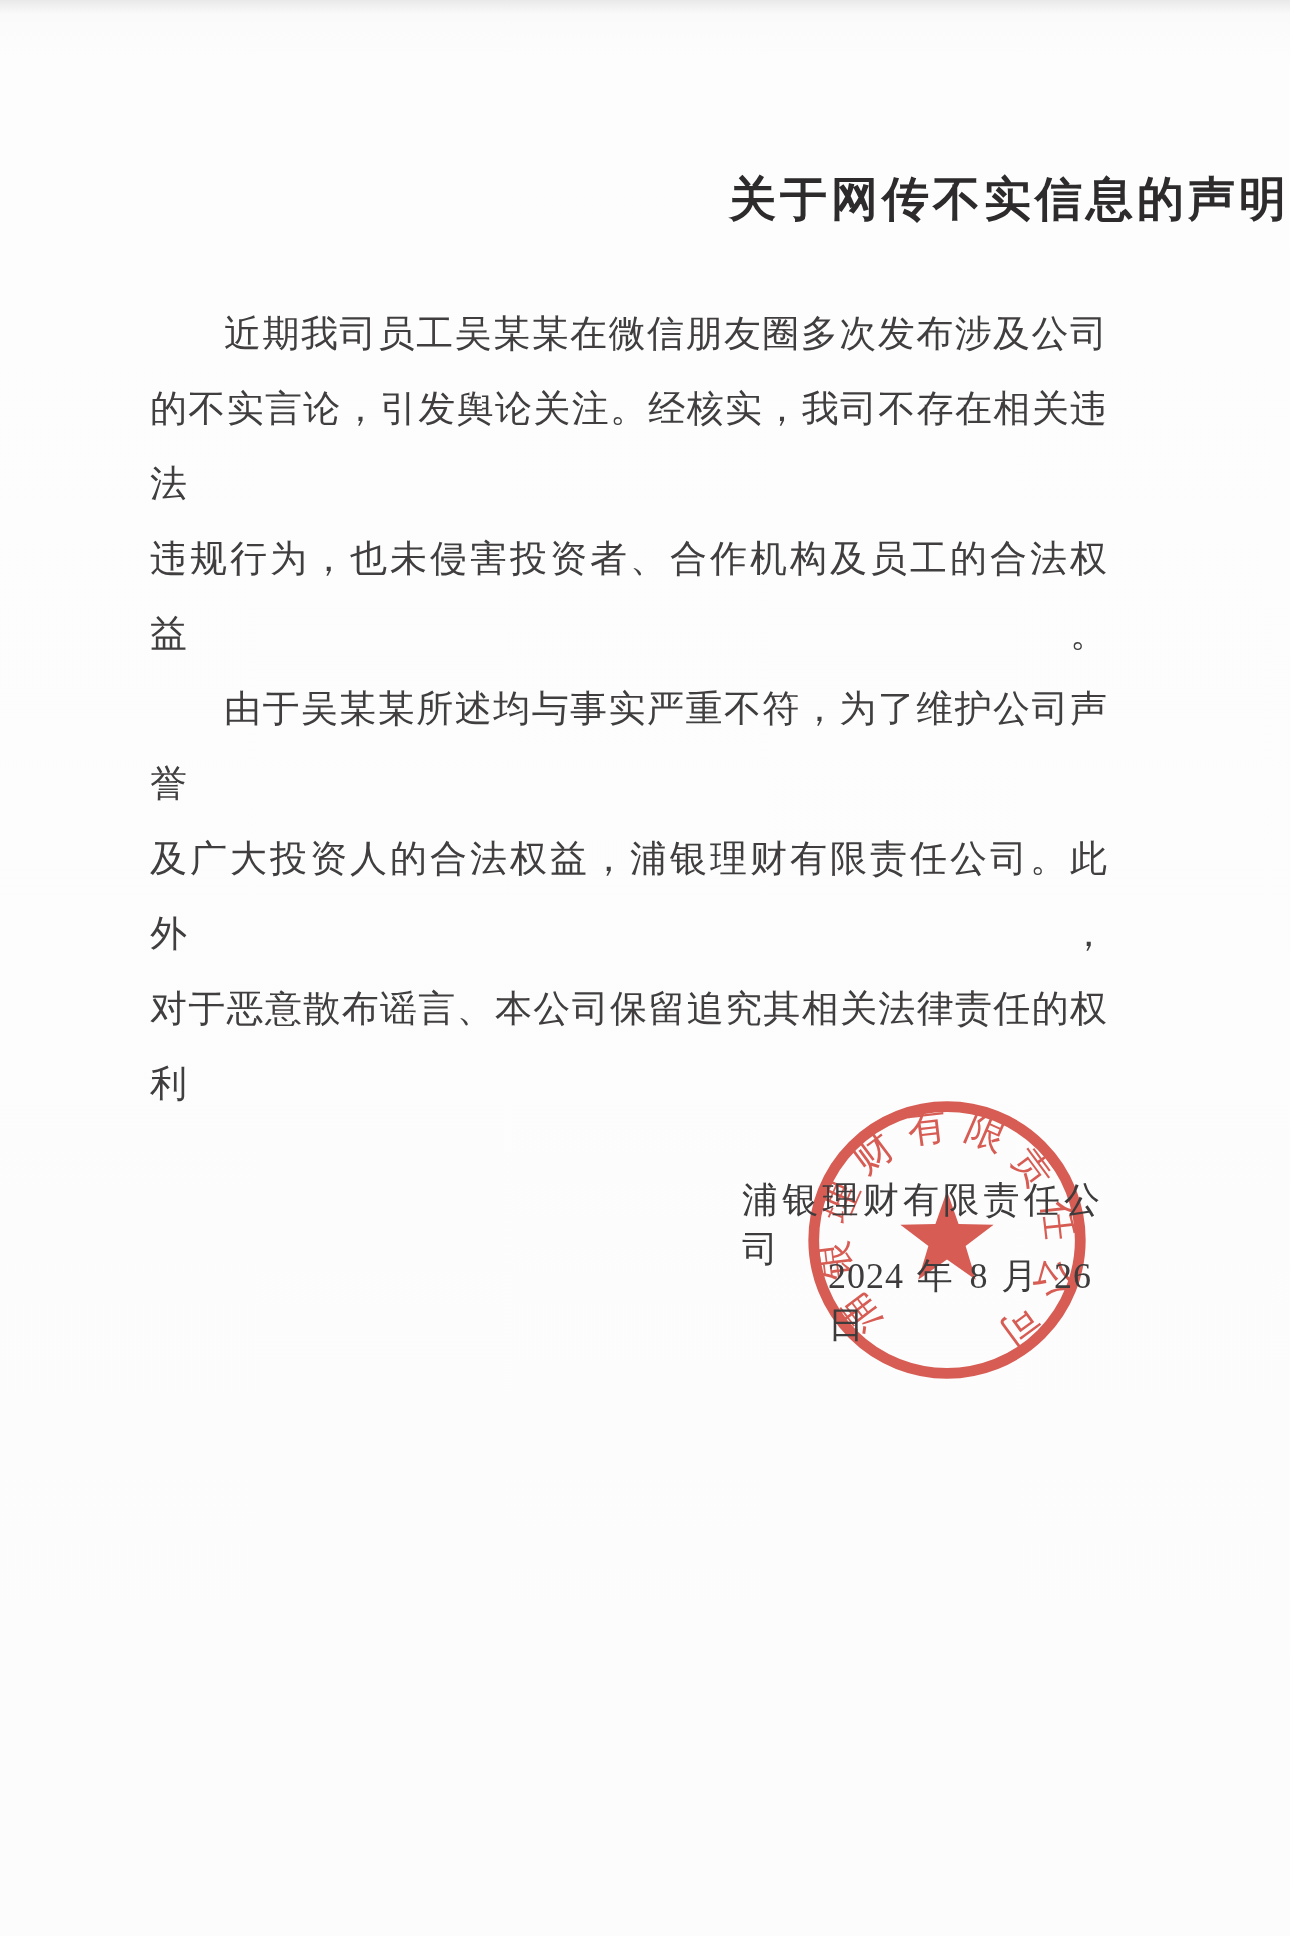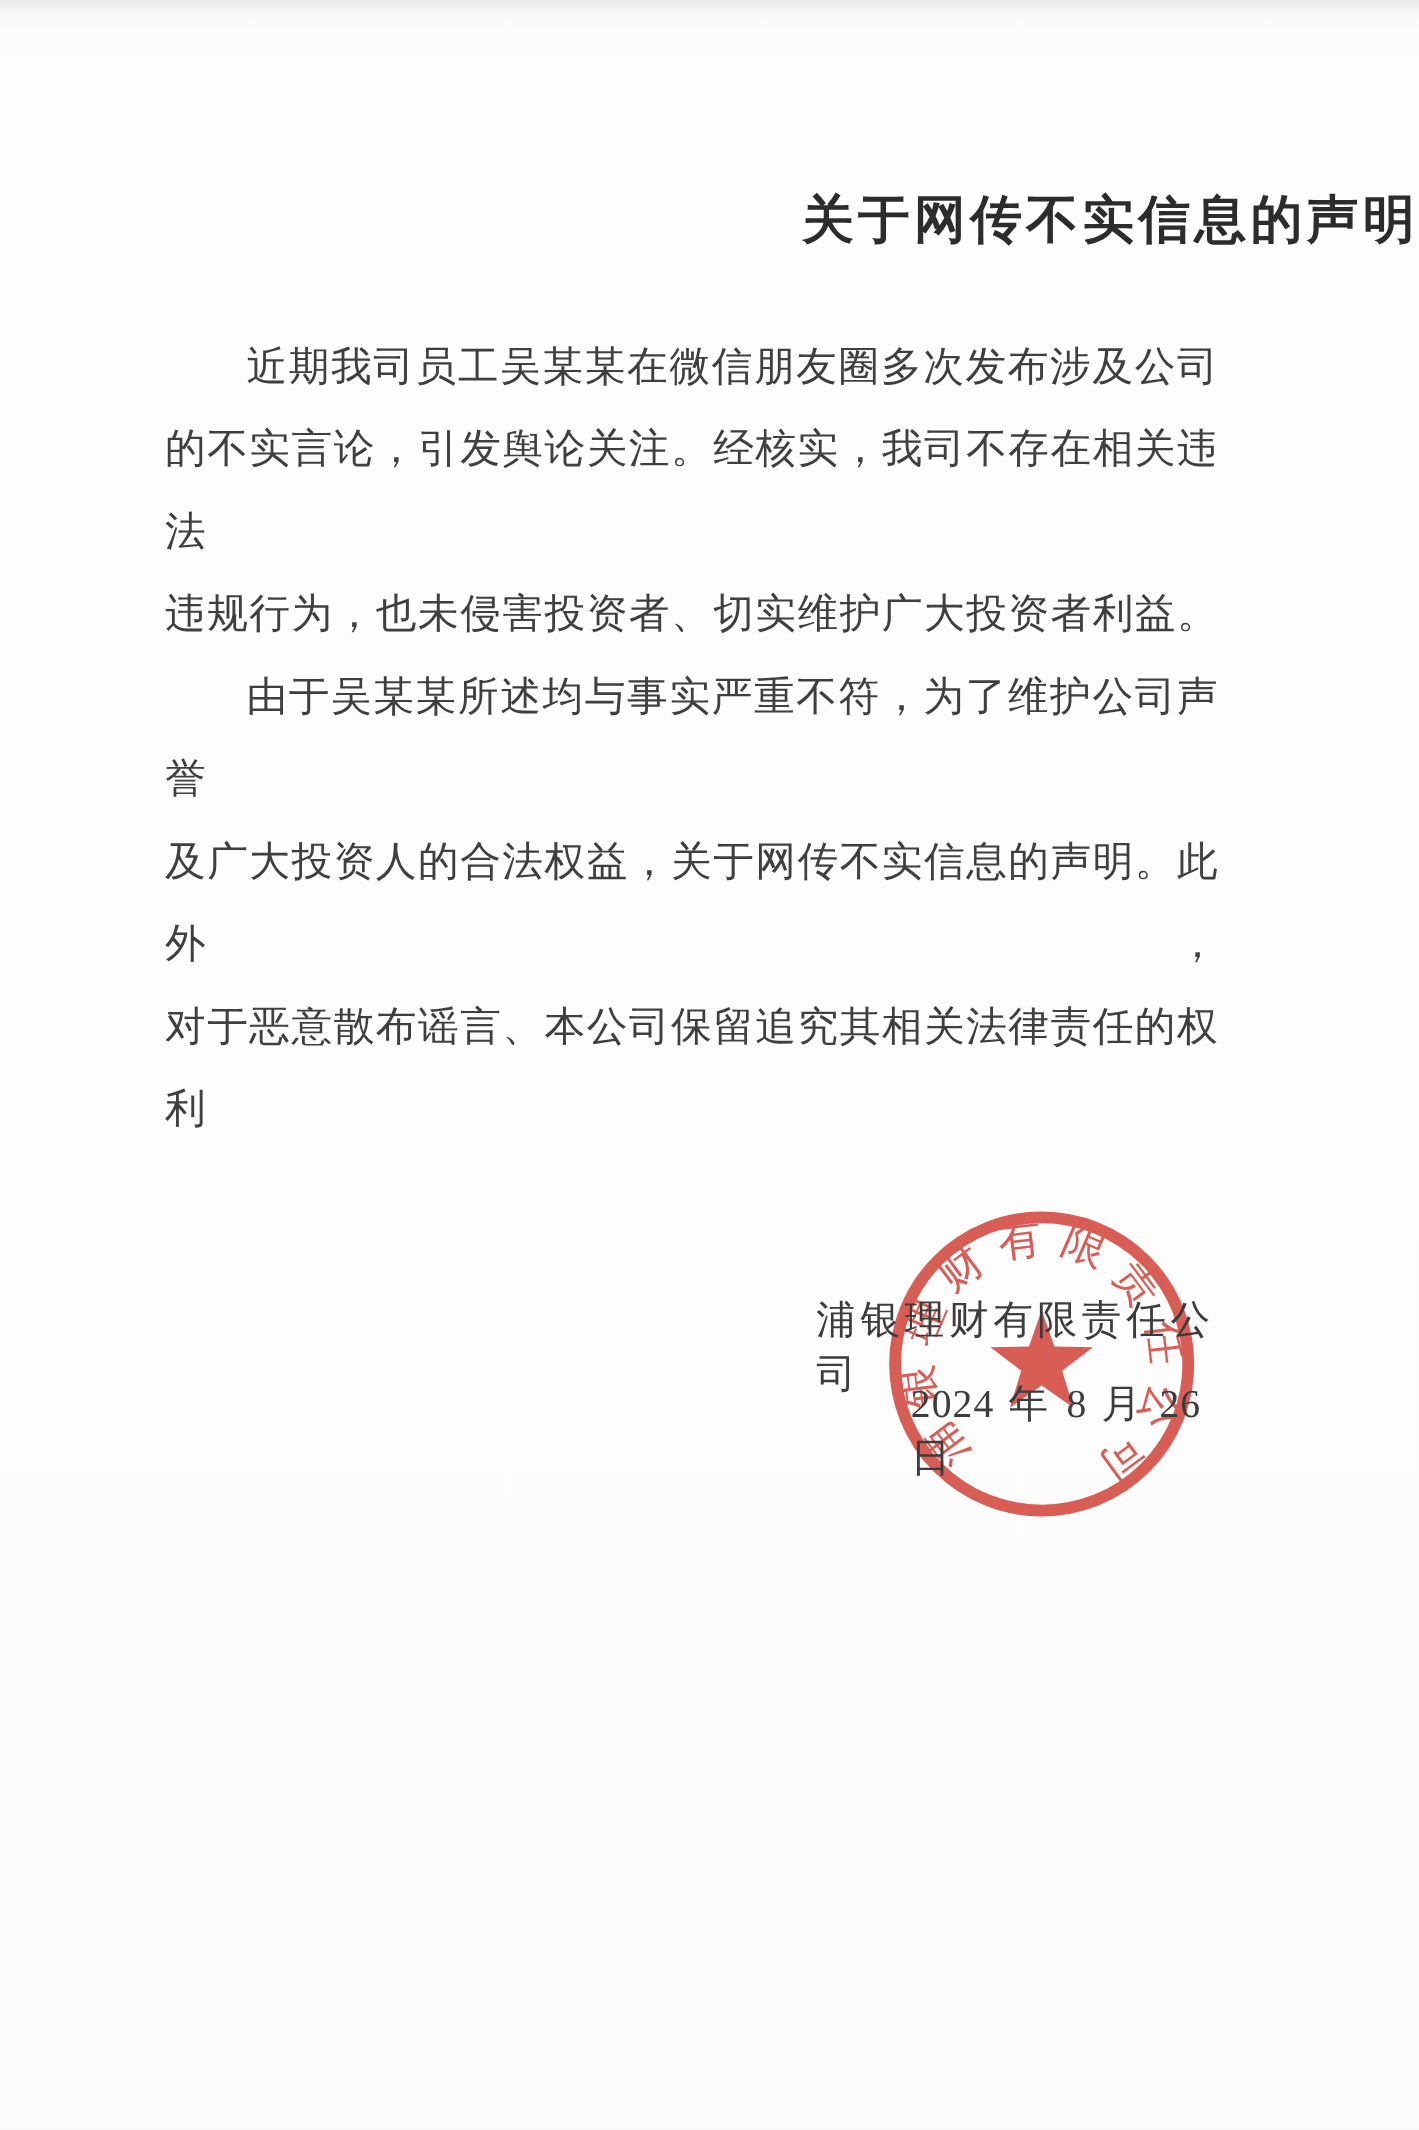--- a/index.html
+++ b/index.html
@@ -89,25 +89,25 @@
 <body>
 
 <div class="page">
 
   <h1 class="title">关于网传不实信息的声明</h1>
 
   <div class="body-text">
     <p class="para">
       <span class="line indent">近期我司员工吴某某在微信朋友圈多次发布涉及公司</span>
       <span class="line">的不实言论，引发舆论关注。经核实，我司不存在相关违法</span>
-      <span class="line">违规行为，也未侵害投资者、切实维护广大投资者利益。</span>
+      <span class="line">违规行为，也未侵害投资者、合作机构及员工的合法权益。</span>
     </p>
     <p class="para">
       <span class="line indent">由于吴某某所述均与事实严重不符，为了维护公司声誉</span>
-      <span class="line">及广大投资人的合法权益，关于网传不实信息的声明。此外，</span>
+      <span class="line">及广大投资人的合法权益，浦银理财有限责任公司。此外，</span>
       <span class="line">对于恶意散布谣言、本公司保留追究其相关法律责任的权利</span>
     </p>
   </div>
 
   <div class="signature">浦银理财有限责任公司</div>
   <div class="sign-date">2024 年 8 月 26 日</div>
 
   <div class="seal">
     <svg viewBox="0 0 300 300">
       <defs>

